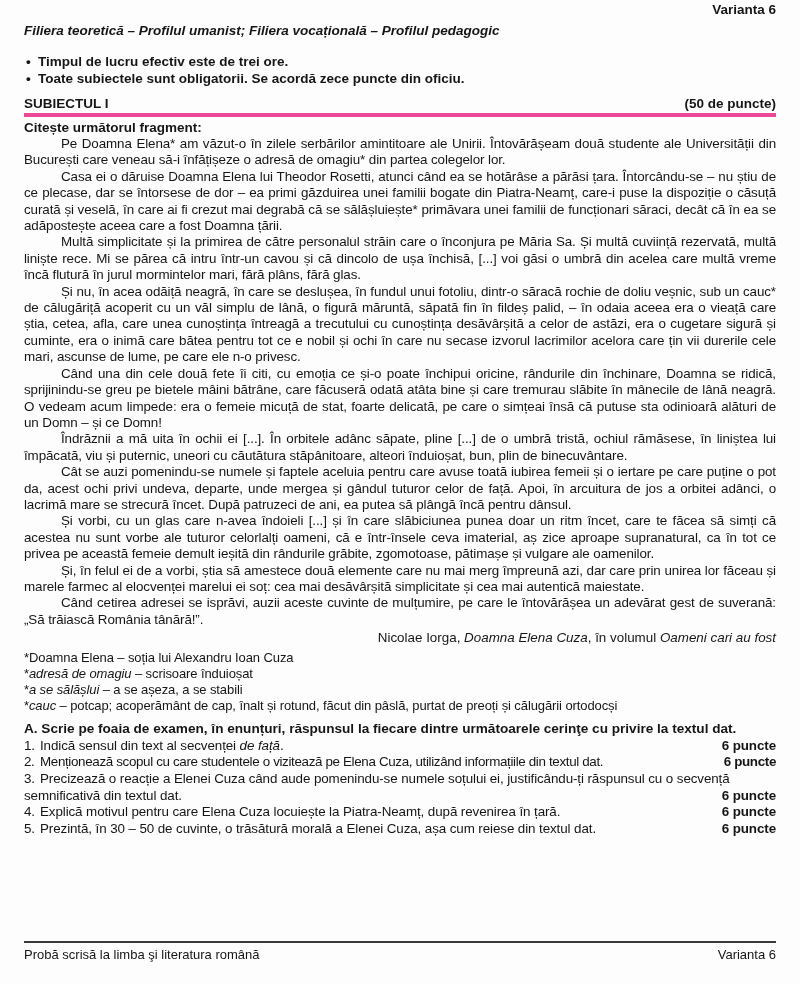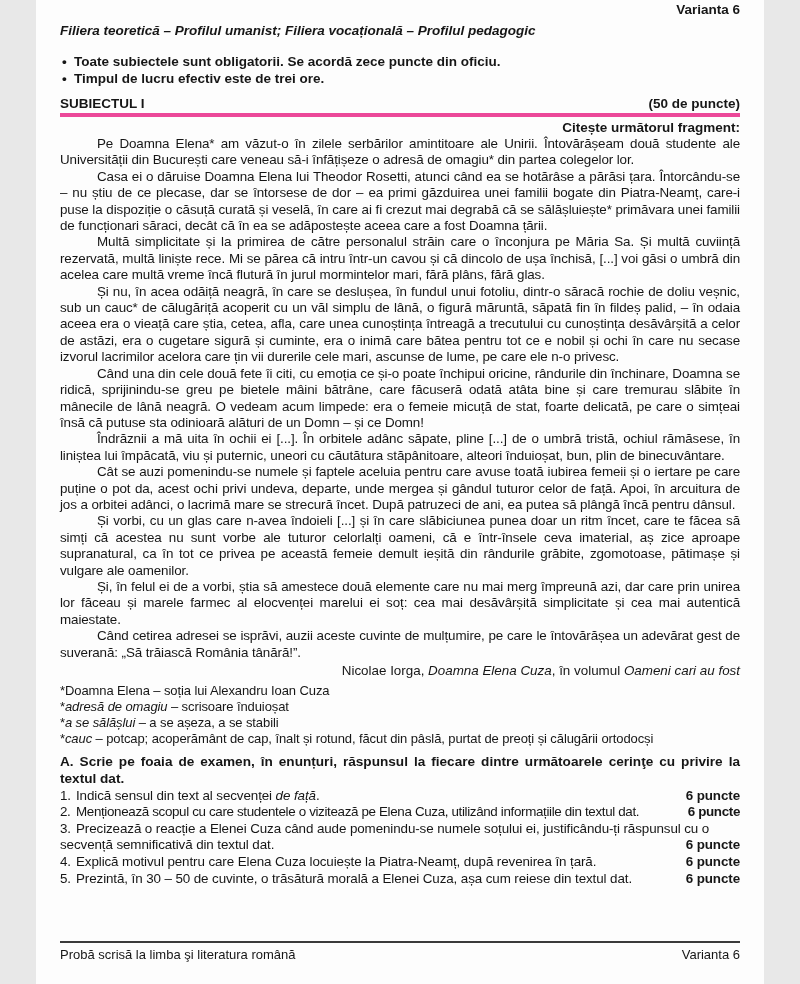--- a/index.html
+++ b/index.html
@@ -1,20 +1,20 @@
 <!DOCTYPE html>
 <html><head>
 <meta charset="utf-8">
 <style>
   * { margin: 0; padding: 0; box-sizing: border-box; }
   html, body { background: #e8e8e8; }
   body { font-family: "Liberation Sans", sans-serif; color: #161616; }
   .page {
     position: relative;
-    width: 728px;
+    width: 800px;
     height: 984px;
     margin: 0 auto;
     background: #fdfdfd;
     padding: 2px 24px 0 24px;
     overflow: hidden;
   }
   .variant {
     text-align: right;
     font-weight: bold;
     font-size: 13.5px;
@@ -47,21 +47,20 @@
     font-size: 13.5px;
     margin-top: 9px;
     padding-bottom: 2px;
     border-bottom: 4px solid #ec4899;
   }
   .intro {
     font-weight: bold;
     font-size: 13.5px;
     line-height: 17px;
     margin-top: 2px;
-    text-align: right;
   }
   .fragment p {
     font-size: 13.4px;
     line-height: 16.4px;
     text-align: justify;
     text-indent: 37px;
     letter-spacing: -0.1px;
   }
   .attribution {
     text-align: right;
@@ -121,22 +120,22 @@
 </head>
 <body>
 
 <div class="page">
 
   <div class="variant">Varianta 6</div>
 
   <div class="filiera">Filiera teoretică – Profilul umanist; Filiera vocațională – Profilul pedagogic</div>
 
   <ul class="bullets">
+    <li>Timpul de lucru efectiv este de trei ore.</li>
     <li>Toate subiectele sunt obligatorii. Se acordă zece puncte din oficiu.</li>
-    <li>Timpul de lucru efectiv este de trei ore.</li>
   </ul>
 
   <div class="subject-row">
     <span>SUBIECTUL I</span>
     <span>(50 de puncte)</span>
   </div>
 
   <div class="intro">Citește următorul fragment:</div>
 
   <div class="fragment">

